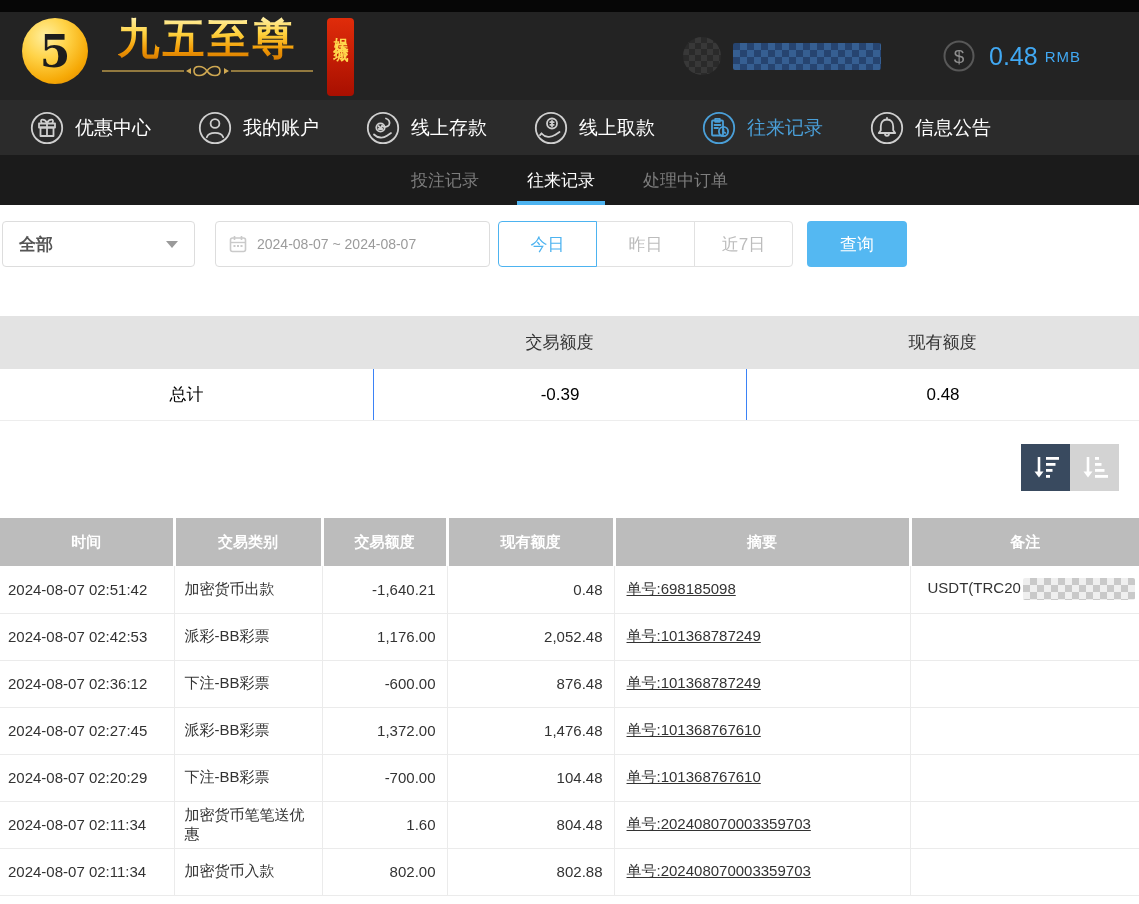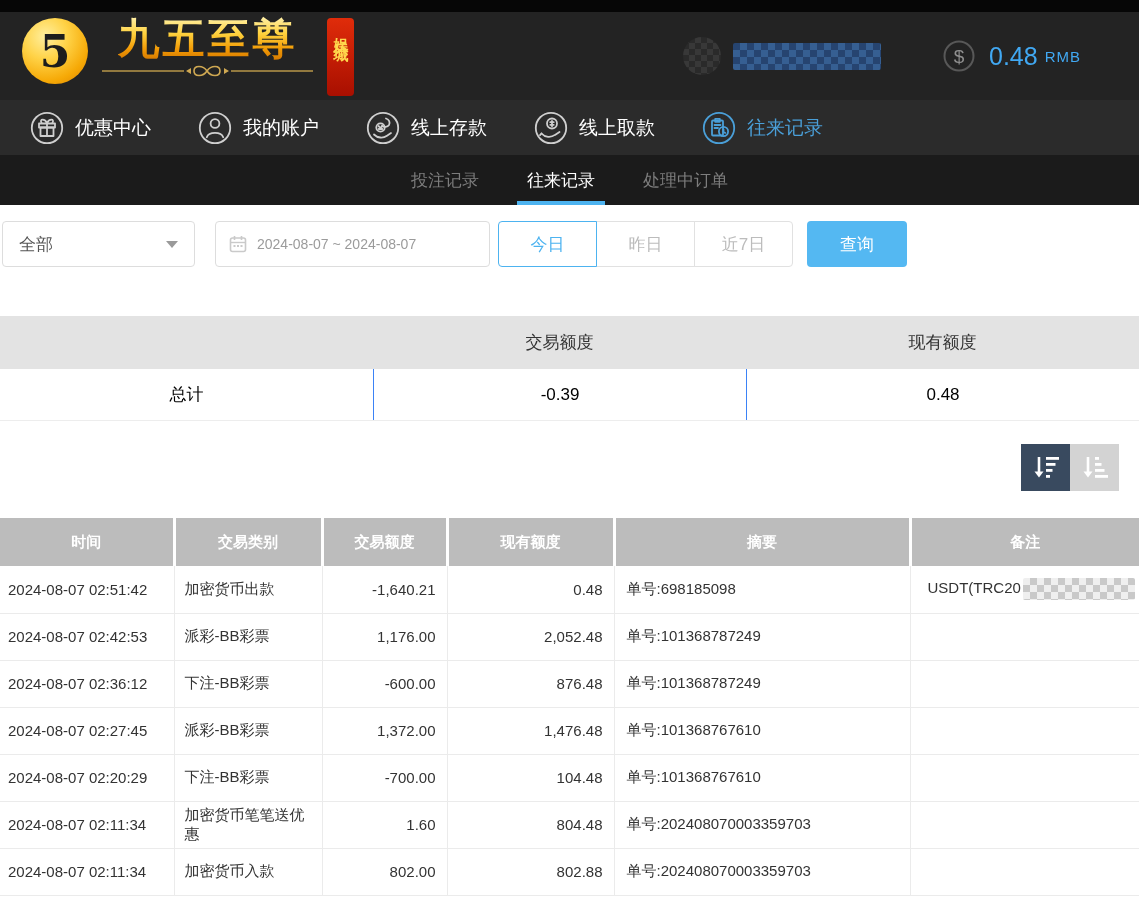--- a/index.html
+++ b/index.html
@@ -44,21 +44,21 @@
 
   
   .sub-nav { height:50px; background:#1b1b1b; display:flex; justify-content:center; }
   .tab { display:flex; align-items:center; height:100%; padding:0 24px; color:#7d7d7d; font-size:17px; cursor:pointer; position:relative; white-space:nowrap; }
   .tab.active { color:#fff; }
   .tab.active::after { content:""; position:absolute; left:14px; right:14px; bottom:0; height:4px; background:#4db3f0; }
 
   
   .filter-bar { padding:16px 0 0 2px; height:86px; display:flex; align-items:flex-start; }
   .select-box { width:193px; height:46px; border:1px solid #ddd; border-radius:4px; background:#fff;
-    display:flex; align-items:center; justify-content:space-between; padding:0 16px; color:#555; font-size:17px; cursor:pointer; }
+    display:flex; align-items:center; justify-content:space-between; padding:0 16px; color:#555; font-size:17px; cursor:pointer;font-weight:bold; }
   .caret-down { width:0; height:0; border-left:6px solid transparent; border-right:6px solid transparent; border-top:7px solid #9a9a9a; }
   .date-box { margin-left:20px; width:275px; height:46px; border:1px solid #ddd; border-radius:4px; background:#fff;
     display:flex; align-items:center; gap:10px; padding:0 13px; color:#9b9b9b; font-size:14px; cursor:pointer; white-space:nowrap; }
   .range-group { margin-left:8px; display:flex; }
   .range-btn { width:99px; height:46px; background:#fff; border:1px solid #e1e1e1; margin-left:-1px;
     display:flex; align-items:center; justify-content:center; color:#bcbcbc; font-size:17px; cursor:pointer; }
   .range-btn:first-child { border-radius:4px 0 0 4px; margin-left:0; }
   .range-btn:last-child { border-radius:0 4px 4px 0; }
   .range-btn.active { border-color:#4db3f0; color:#4db3f0; position:relative; z-index:2; }
   .search-btn { margin-left:14px; width:100px; height:46px; border:none; border-radius:4px;
@@ -83,21 +83,21 @@
   table.data-table { margin-top:27px; width:1139px; table-layout:fixed; border-collapse:collapse;padding-left:40px; }
   .data-table thead th { background:#bcbcbc; color:#fff; font-size:15px; font-weight:bold; height:48px;
     border-right:3px solid #fff; text-align:center; }
   .data-table thead th:last-child { border-right:none; }
   .data-table tbody td { height:47px; font-size:15px; color:#333; background:#fff;
     border-bottom:1px solid #ebebeb; border-right:1px solid #ebebeb; padding:4px 10px; vertical-align:middle; }
   .data-table tbody td:last-child { border-right:none; }
   .c-time { white-space:nowrap; padding-left:8px !important; }
   .c-type { text-align:left; }
   .c-amount, .c-balance { text-align:right; padding-right:11px !important; }
-  .c-summary { text-align:left; padding-left:12px !important; white-space:nowrap; }
+  .c-summary { text-align:left; padding-left:12px !important; white-space:nowrap;text-decoration:underline; }
   .c-remark { text-align:left; padding-left:17px !important; white-space:nowrap; }
   .remark-redacted { display:none; width:112px; height:22px; margin-left:2px; vertical-align:middle; border-radius:2px;
     background:repeating-conic-gradient(#c9c9c9 0% 25%, #efefef 0% 50%); background-size:14px 14px; }
 </style>
 </head>
 <body>
 
 <div class="topstrip"></div>
 
 <header class="site-header">
@@ -174,20 +174,29 @@
     <svg viewBox="0 0 36 36">
       <circle class="stk" cx="18" cy="18" r="15.2"></circle>
       <rect class="stk" x="11" y="10.5" width="11" height="15" rx="1"></rect>
       <rect class="stk" x="14.2" y="8.8" width="4.6" height="3"></rect>
       <line class="stk" x1="13.5" y1="15" x2="19.5" y2="15"></line>
       <line class="stk" x1="13.5" y1="18" x2="17" y2="18"></line>
       <circle class="stk" cx="22.5" cy="21.5" r="4.6" fill="#2b2b2b"></circle>
       <path class="stk" d="M22.5 19.5 v2.2 l1.8 1.2"></path>
     </svg>
     <span>往来记录</span>
+  </div>
+  <div class="nav-item">
+    <svg viewBox="0 0 36 36">
+      <circle class="stk" cx="18" cy="18" r="15.2"></circle>
+      <path class="stk" d="M18 9.5 c-4.2 0 -6.2 3.2 -6.2 7 v3.8 l-2 2.7 h16.4 l-2 -2.7 v-3.8 c0 -3.8 -2 -7 -6.2 -7 z"></path>
+      <path class="stk" d="M16 23.8 a2 2 0 0 0 4 0"></path>
+      <line class="stk" x1="18" y1="8" x2="18" y2="9.5"></line>
+    </svg>
+    <span>信息公告</span>
   </div>
 </nav>
 
 <div class="sub-nav">
   <div class="tab">
     <span>投注记录</span>
   </div>
   <div class="tab active">
     <span>往来记录</span>
   </div>

